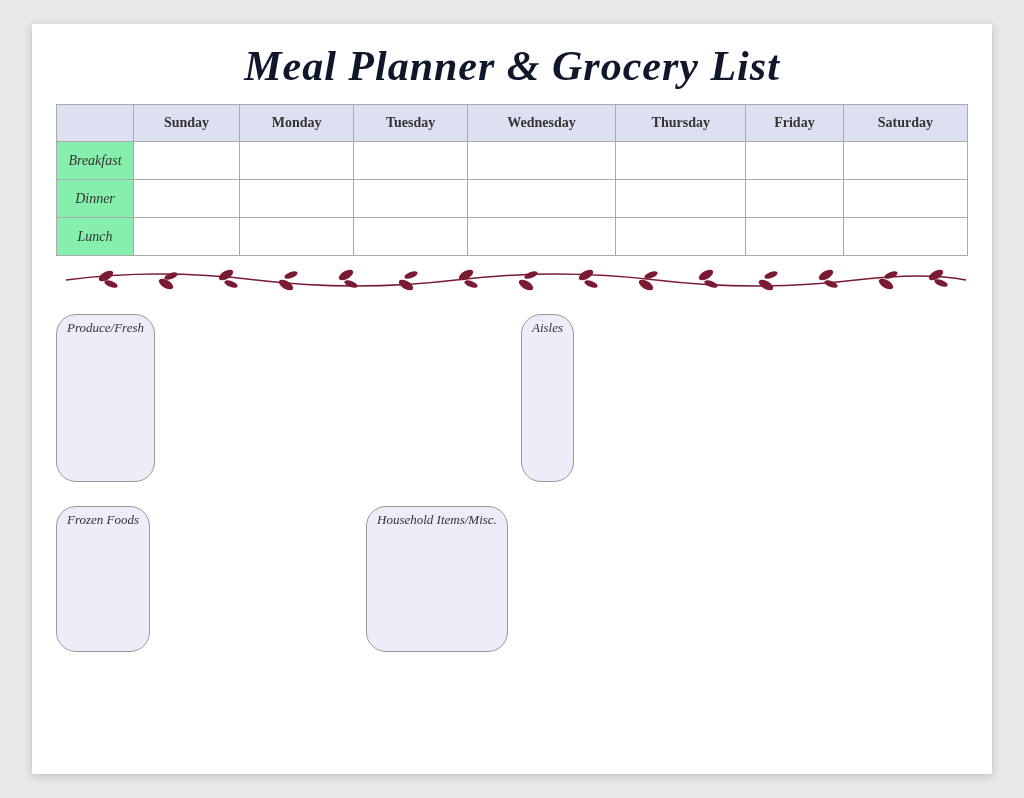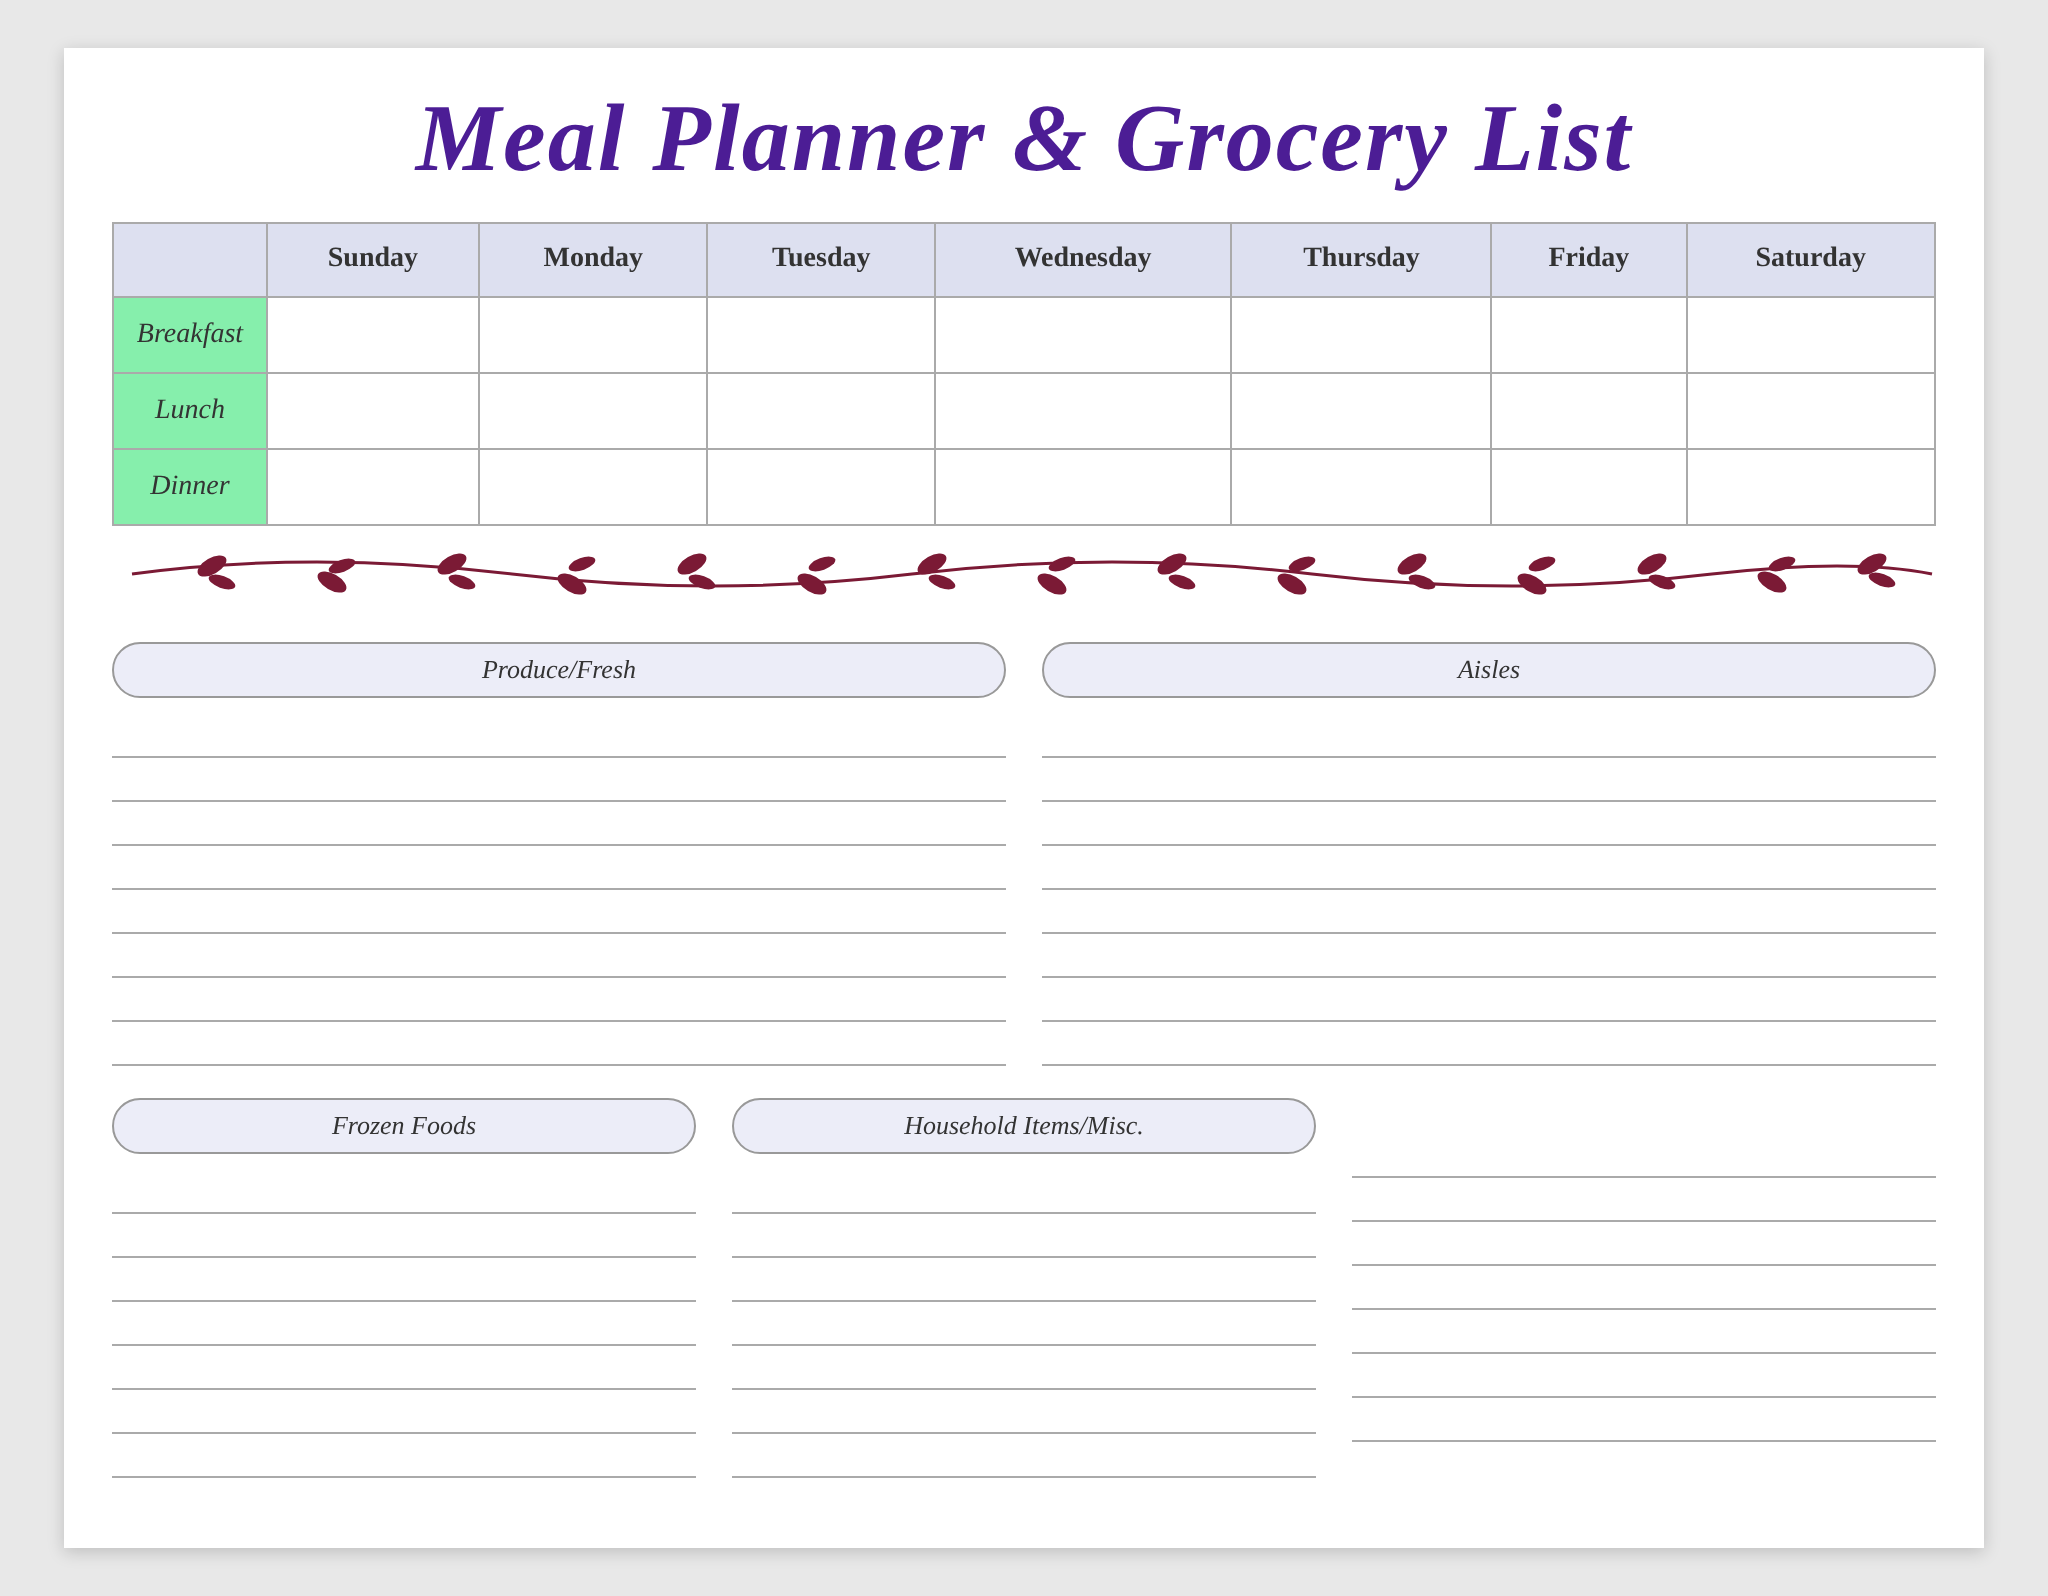--- a/index.html
+++ b/index.html
@@ -17,22 +17,22 @@
       background: #fff;
       width: 960px;
       min-height: 750px;
       padding: 18px 24px 24px 24px;
       box-shadow: 0 2px 8px rgba(0,0,0,0.18);
     }
 
     .title {
       text-align: center;
       font-family: 'Georgia', cursive;
-      font-size: 48px;
-      color: #4c1d95;
+      font-size: 42px;
+      color: #0f172a;
       font-style: italic;
       font-weight: bold;
       margin-bottom: 14px;
       letter-spacing: 1px;
     }
 
     
     .meal-table {
       width: 100%;
       border-collapse: collapse;
@@ -81,21 +81,21 @@
     
     .grocery-section {
       display: flex;
       gap: 18px;
       margin-top: 4px;
     }
 
     .grocery-col {
       flex: 1;
       display: flex;
-      flex-direction: column;
+      flex-direction: row;
       gap: 0;
     }
 
     .category-label {
       border: 1.5px solid #999;
       border-radius: 20px;
       padding: 5px 10px;
       text-align: center;
       font-size: 13px;
       font-family: 'Georgia', serif;
@@ -154,31 +154,31 @@
           <td class="row-label">Breakfast</td>
           <td></td>
           <td></td>
           <td></td>
           <td></td>
           <td></td>
           <td></td>
           <td></td>
         </tr>
         <tr>
-          <td class="row-label">Lunch</td>
+          <td class="row-label">Dinner</td>
           <td></td>
           <td></td>
           <td></td>
           <td></td>
           <td></td>
           <td></td>
           <td></td>
         </tr>
         <tr>
-          <td class="row-label">Dinner</td>
+          <td class="row-label">Lunch</td>
           <td></td>
           <td></td>
           <td></td>
           <td></td>
           <td></td>
           <td></td>
           <td></td>
         </tr>
       </tbody>
   </table>

